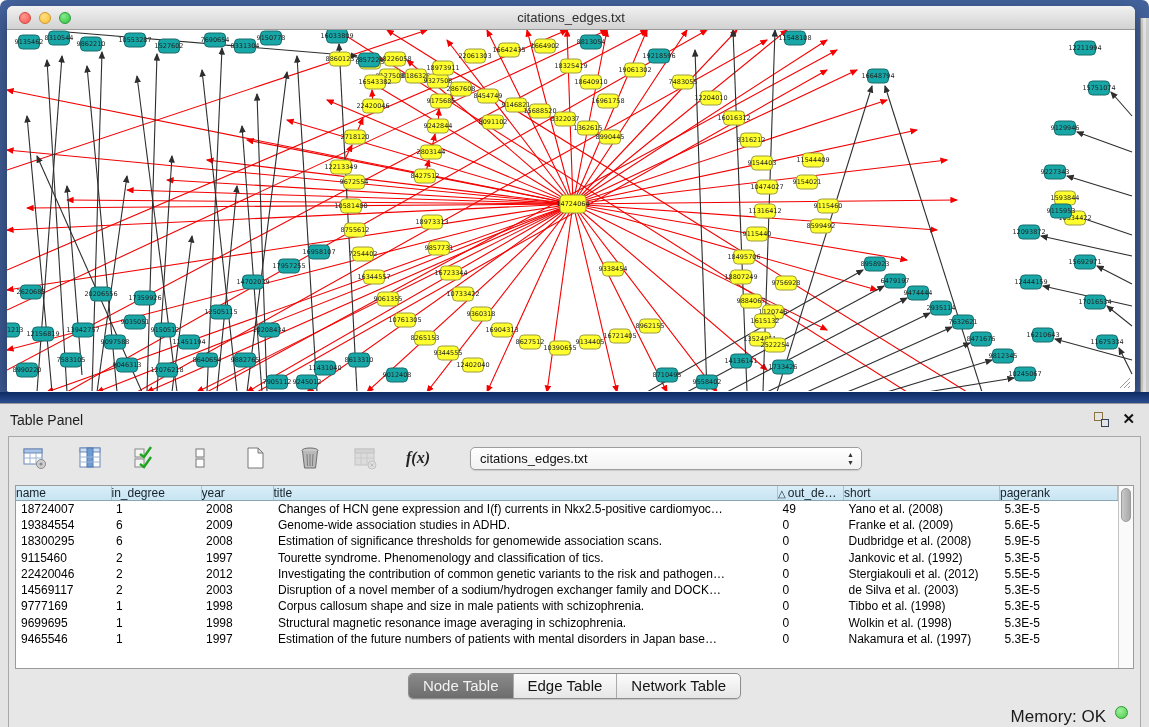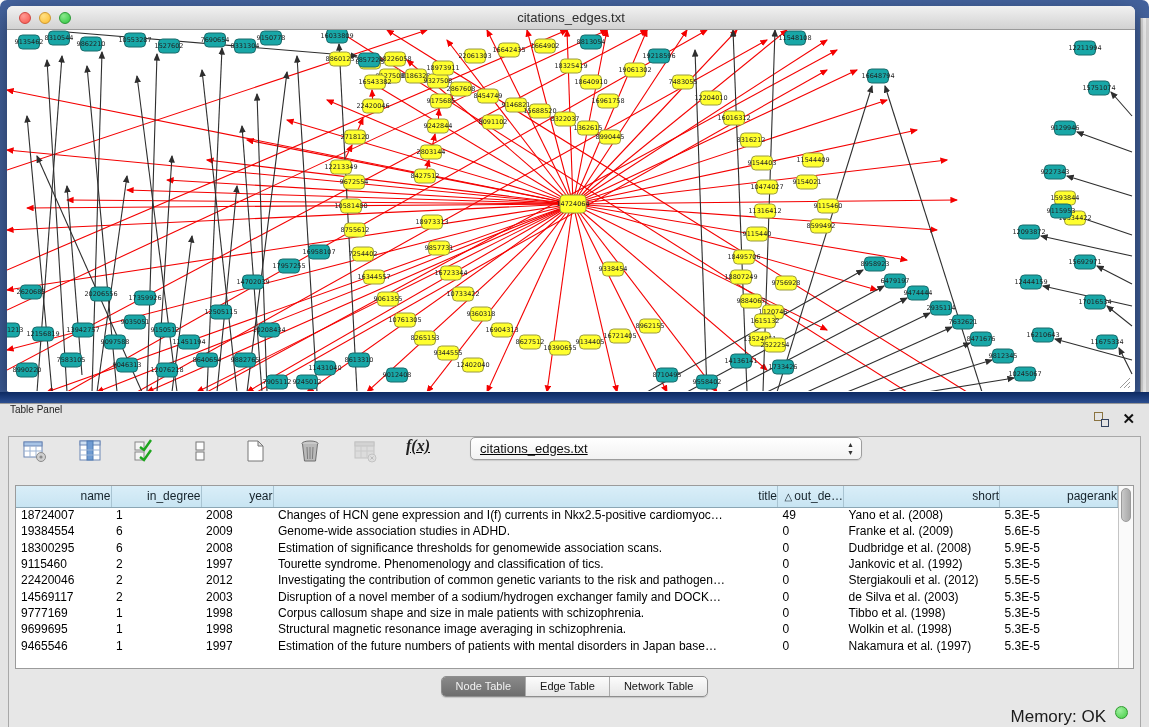--- a/index.html
+++ b/index.html
@@ -37,59 +37,59 @@
   .grip { position:absolute; right:2px; bottom:2px; }
 
   
   .gap-band { position:absolute; left:0; top:392px; width:1149px; height:11px;
     background:linear-gradient(180deg,#0d2a61 0%,#1c3d7c 55%,#2c4e8f 100%); }
 
   
   .table-panel { position:absolute; left:0; top:403px; width:1149px; height:324px;
     background:#e4e4e4; border-top:1px solid #989898; }
   .panel-titlebar { position:relative; height:32px; }
-  .panel-titlebar .ptitle { position:absolute; left:10px; top:0; font-size:10px; color:#1d1d1d; }
+  .panel-titlebar .ptitle { position:absolute; left:10px; top:8px; font-size:14px; color:#1d1d1d; }
   .float-ic { position:absolute; right:40px; top:8px; width:15px; height:15px; cursor:pointer; }
   .float-ic .sq1 { position:absolute; left:0; top:0; width:9px; height:9px; border:1.5px solid #8a7340; }
   .float-ic .sq2 { position:absolute; right:0; bottom:0; width:8px; height:8px; border:1.5px solid #33425e; background:#e4e4e4; }
   .close-x { position:absolute; right:14px; top:6px; font-size:15px; font-weight:bold; color:#111; cursor:pointer; }
 
   .panel-body { position:absolute; left:8px; right:8px; top:32px; bottom:0;
     border:1px solid #a8a8a8; border-bottom:none; background:#e7e7e7; }
-  .toolbar { height:42px; display:flex; padding-left:12px; gap:28px;text-decoration:underline; }
+  .toolbar { height:42px; display:flex; align-items:center; padding-left:12px; gap:28px; }
   .tb-ic { width:27px; height:27px; display:inline-flex; align-items:center; justify-content:center; }
   .fx { font-family:"Liberation Serif", serif; font-style:italic; font-weight:bold;
     font-size:16px; color:#222; width:30px; }
   .table-select { margin-left:6px; width:392px; height:23px; border:1px solid #9d9d9d;
     border-radius:5px; background:linear-gradient(180deg,#ffffff,#f2f2f2);
     position:relative; display:flex; align-items:center; padding-left:9px;
     font-size:13px; color:#111; box-shadow:0 1px 1px rgba(0,0,0,.12); }
   .table-select .arrows { position:absolute; right:7px; top:3px; font-size:7px; color:#333;
     line-height:8px; text-align:center; }
 
   .tablewrap { position:absolute; left:6px; right:6px; top:48px; bottom:58px;
     border:1px solid #9b9b9b; background:#fff; overflow:hidden; }
   .datatable { width:calc(100% - 15px); border-collapse:collapse; table-layout:fixed; }
-  .datatable th { height:21px; background:linear-gradient(180deg,#d9eef8,#c8e4f2);
+  .datatable th { height:14px; background:linear-gradient(180deg,#d9eef8,#c8e4f2);
     border-right:1px solid #a9c4d2; border-bottom:1px solid #8ba6b4;
-    font-size:12px; font-weight:normal; color:#15222a; text-align:right; overflow:hidden; white-space:nowrap; }
+    font-size:12px; font-weight:normal; color:#15222a; text-align:left; overflow:hidden; white-space:nowrap; }
   .datatable td { height:16.3px; font-size:12px; color:#000; padding:0 0 0 5px;
     overflow:hidden; white-space:nowrap; }
   .sort-tri { font-size:10px; margin-right:2px; }
   .vscroll { position:absolute; right:0; top:0; bottom:0; width:15px;
     background:#fafafa; border-left:1px solid #c4c4c4; }
   .vthumb { position:absolute; left:2px; top:2px; width:10px; height:34px; border-radius:6px;
     background:linear-gradient(90deg,#c9c9c9,#a8a8a8); border:1px solid #9b9b9b; }
 
   .tabrow { position:absolute; left:0; right:0; bottom:26px; height:30px;
     display:flex; align-items:center; justify-content:center; }
   .segmented { display:inline-flex; border:1px solid #8e8e8e; border-radius:5px;
     overflow:hidden; box-shadow:0 1px 1px rgba(0,0,0,.15);
     background:linear-gradient(180deg,#fcfcfc,#e6e6e6); }
-  .seg { padding:3px 14px 4px; font-size:11px; color:#141414; cursor:pointer;
+  .seg { padding:3px 14px 4px; font-size:15px; color:#141414; cursor:pointer;
     border-right:1px solid #aaaaaa; }
   .seg:last-child { border-right:none; }
   .seg.sel { background:linear-gradient(180deg,#8a8a8a,#6d6d6d); color:#f2f2f2; }
 
   .statusbar { position:absolute; left:0; right:0; bottom:0; height:26px; }
   .mem { position:absolute; right:34px; top:6px; font-size:17px; color:#1b1b1b;padding-left:16px; }
   .memdot { position:absolute; right:12px; top:5px; width:13px; height:13px; border-radius:50%;
     background:radial-gradient(circle at 35% 30%,#9ff09f,#46cd46); border:1px solid #2f9a2f; }
 </style>
 </head>

